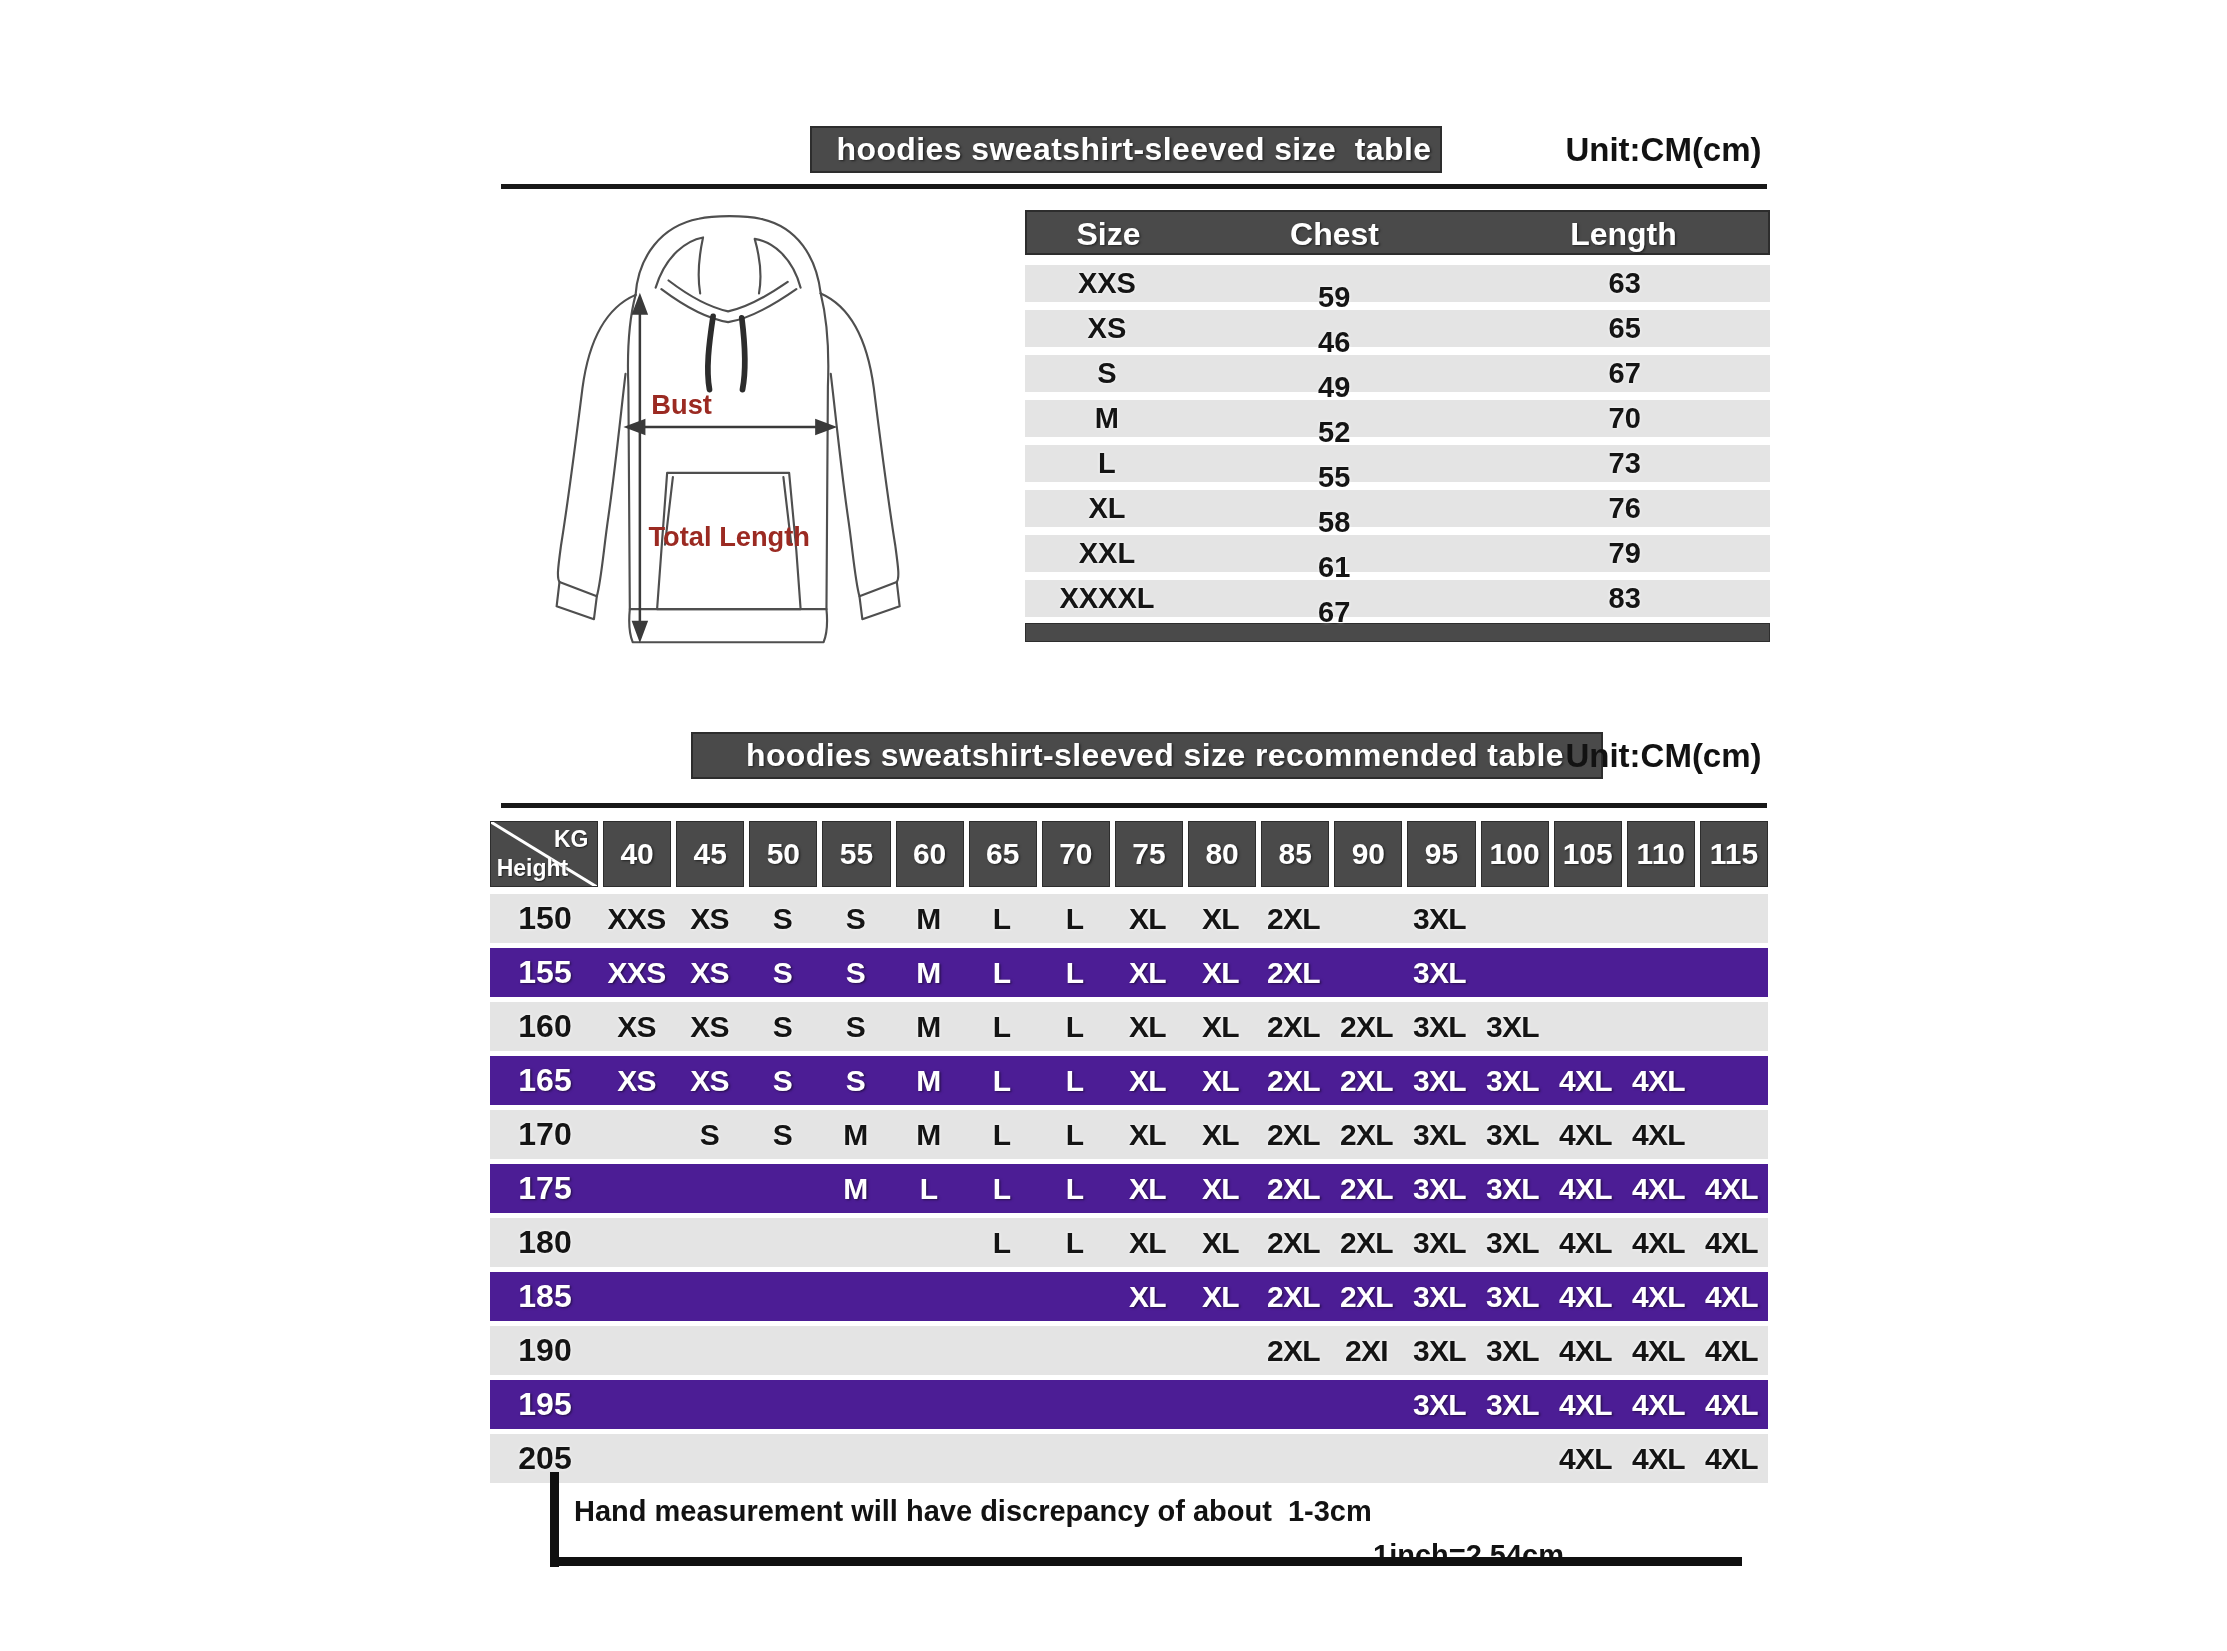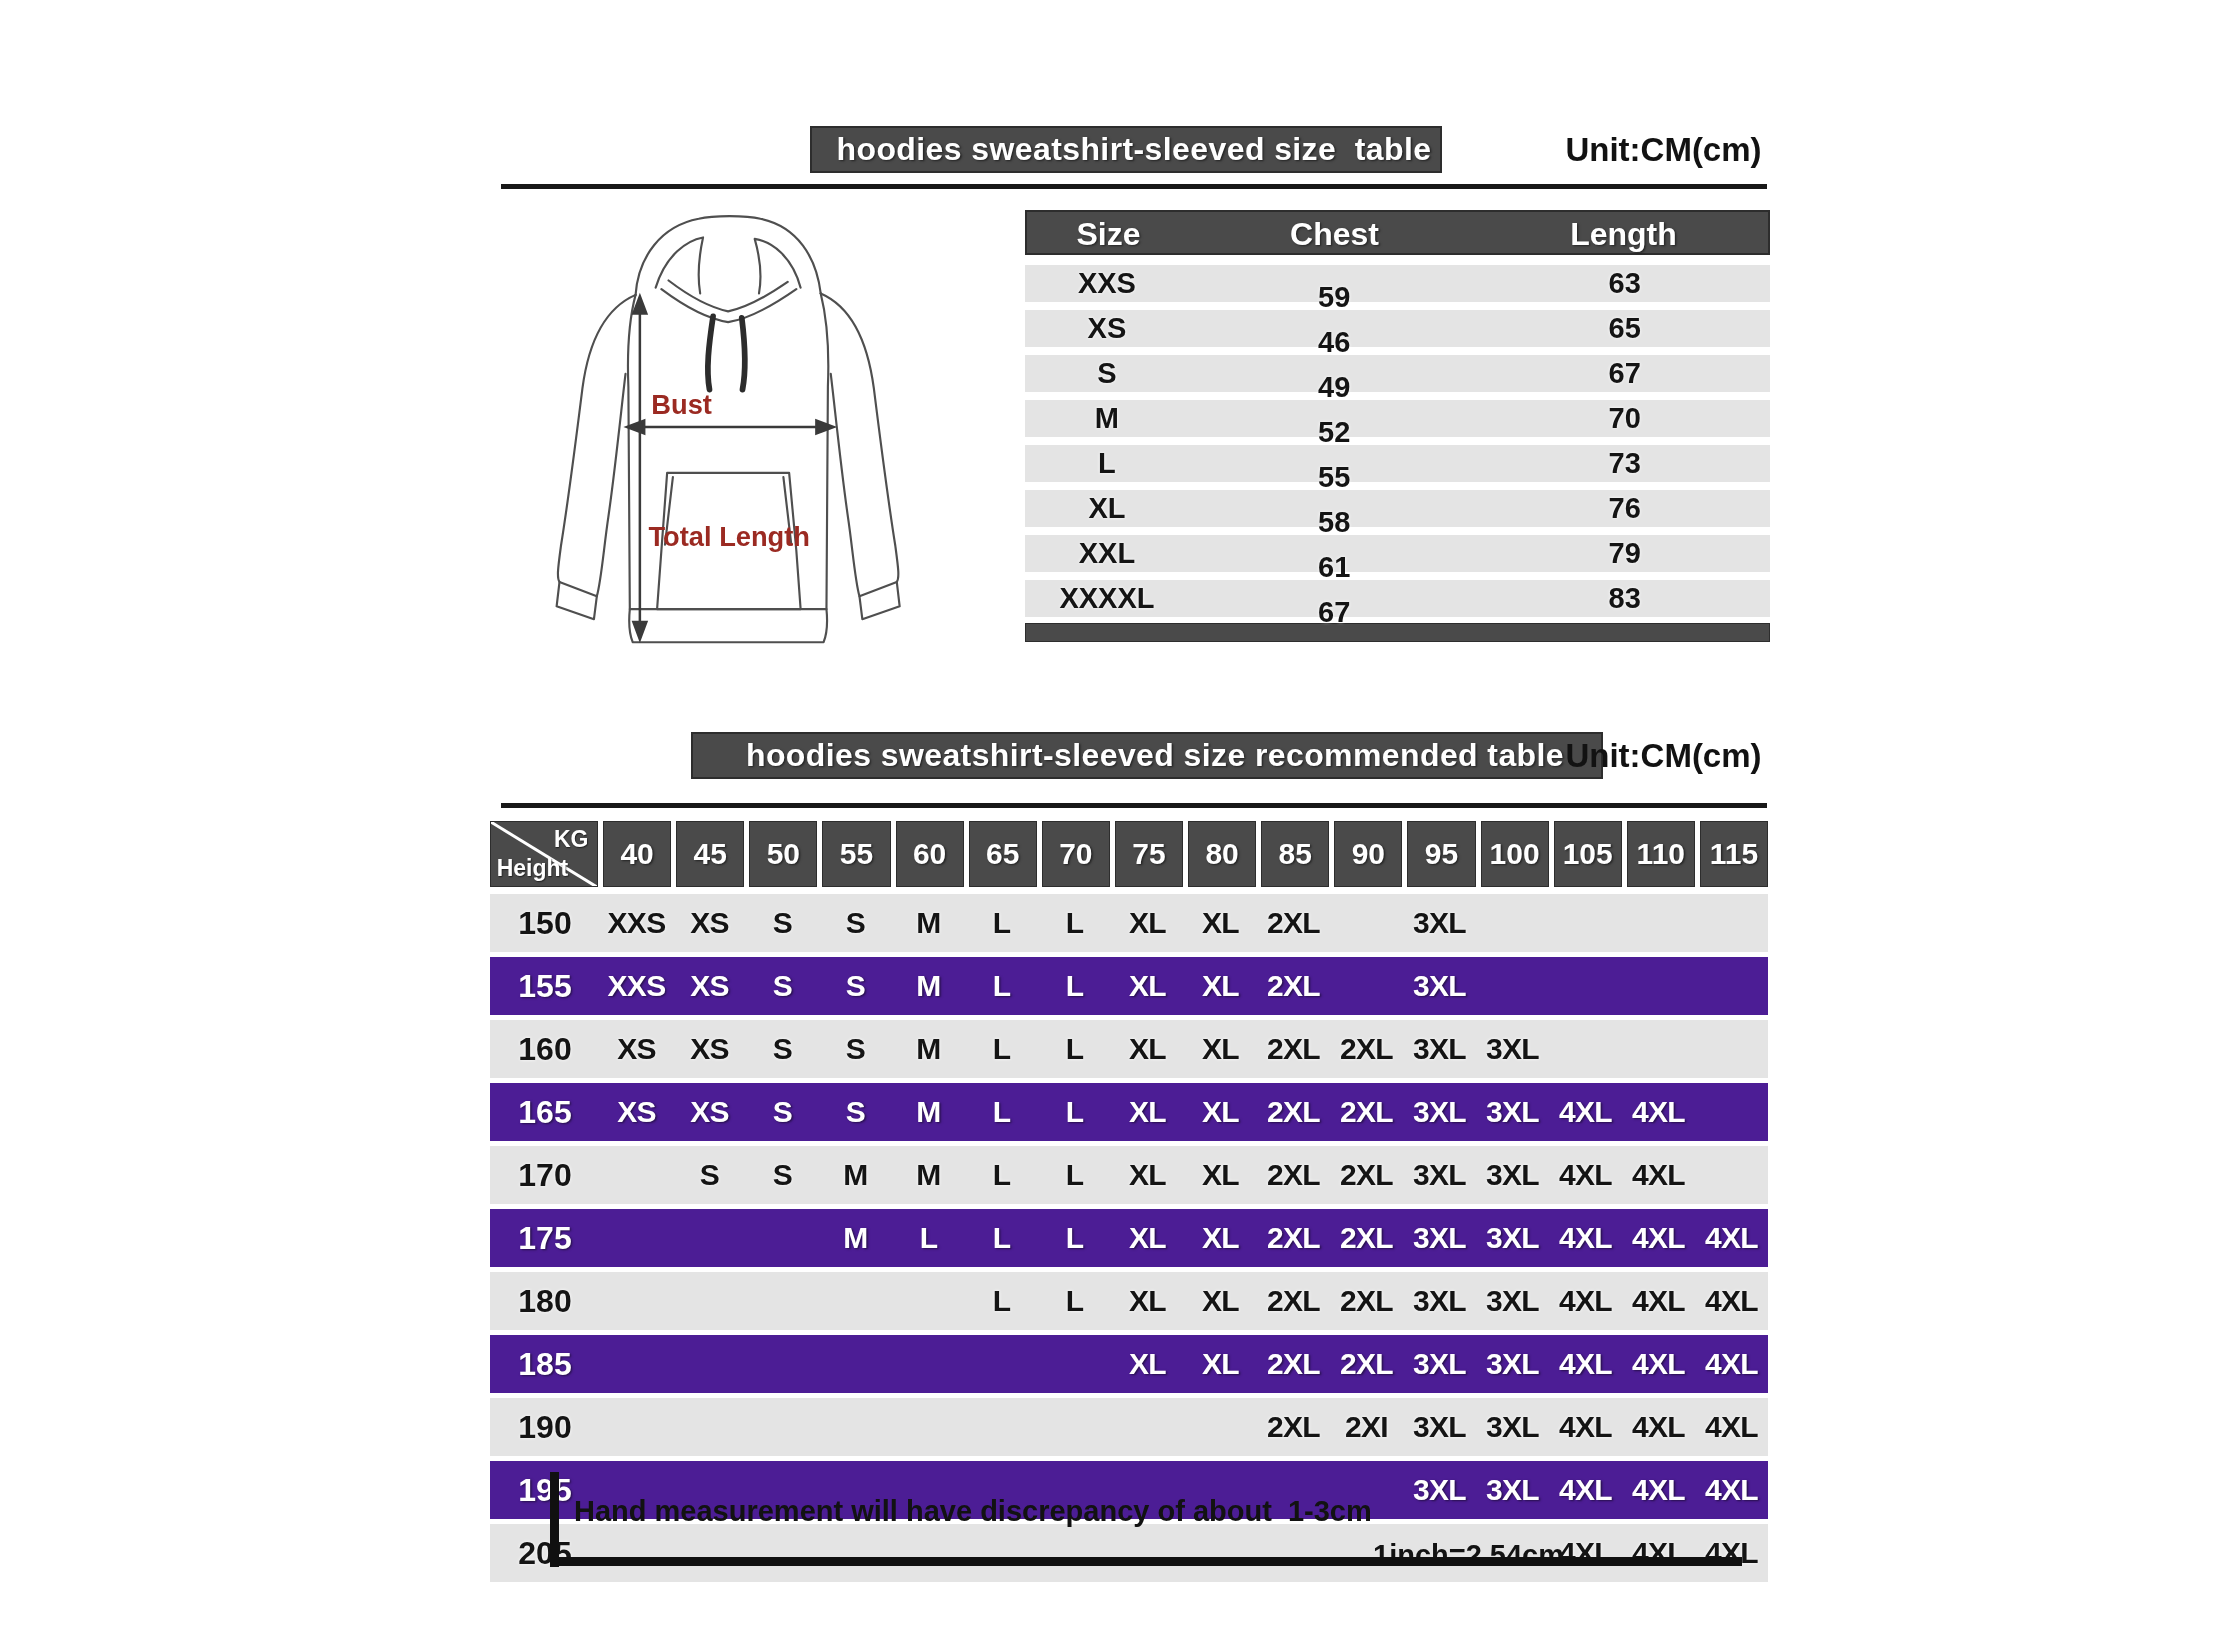--- a/index.html
+++ b/index.html
@@ -74,21 +74,21 @@
     position:absolute;bottom:4.3px;left:5.7px;color:#fff;font-weight:bold;font-size:23px;
     text-shadow:0.7px 0.7px 1.4px rgba(0,0,0,.6);
   }
   .m-corner svg{position:absolute;left:0;top:0;width:100%;height:100%;}
   .m-wcell{
     flex:1 1 0;background:#4a4a4a;border:1.4px solid #2d2d2d;box-sizing:border-box;
     display:flex;align-items:center;justify-content:center;
     color:#ffffff;font-weight:bold;font-size:30px;
     text-shadow:1.4px 1.4px 2.2px rgba(0,0,0,.55);
   }
-  .m-row{display:flex;height:58px;margin-bottom:5px;align-items:center;}
+  .m-row{display:flex;height:49px;margin-bottom:5px;align-items:center;}
   .m-row.light{background:#e4e4e4;}
   .m-row.dark{background:#4c1d95;}
   .m-hcell{
     flex:0 0 110px;text-align:center;font-weight:bold;font-size:32px;
   }
   .m-cell{
     flex:1 1 0;text-align:center;font-weight:bold;font-size:30px;letter-spacing:-0.7px;
   }
   .m-row.light .m-hcell,.m-row.light .m-cell{color:#141414;text-shadow:0 0 3.6px #ffffff;}
   .m-row.dark .m-hcell,.m-row.dark .m-cell{color:#ffffff;text-shadow:1.4px 1.4px 2.2px rgba(0,0,0,.5);}

